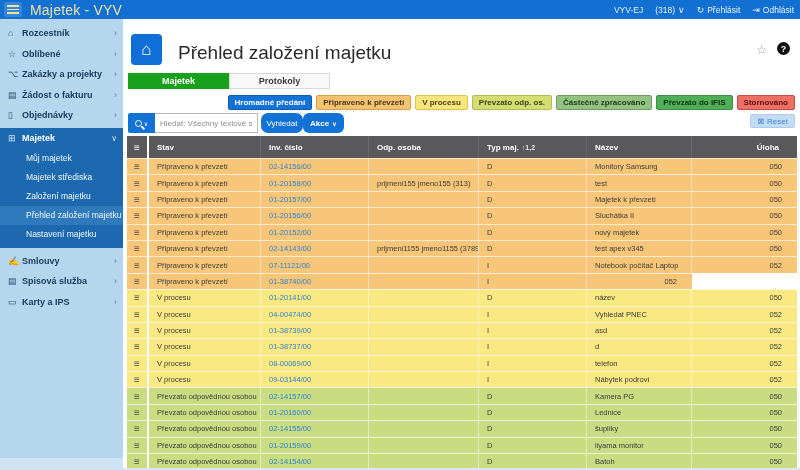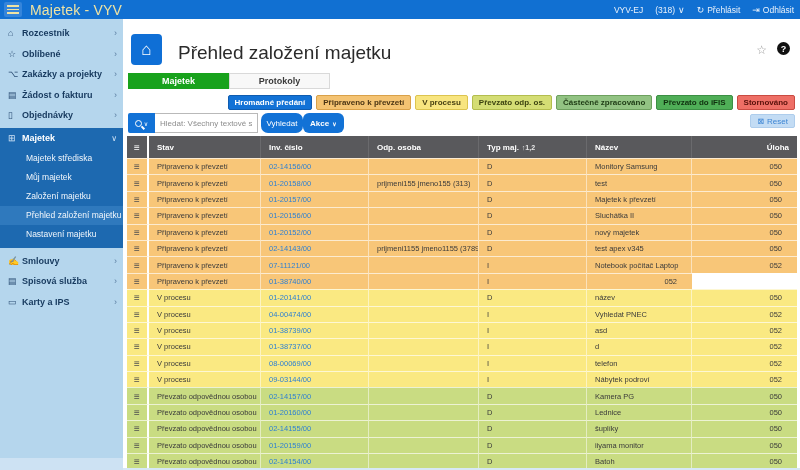--- a/index.html
+++ b/index.html
@@ -60,21 +60,21 @@
   .go-btn { margin-left:3px; width:42px; height:20px; background:#1272d6; color:#fff; border:none; font-size:8px; font-weight:normal; border-radius:7px; cursor:pointer; font-family:"Liberation Sans",sans-serif;text-align:center; }
   .actions-btn { height:20px; padding:0 7px; background:#1272d6; color:#fff; border:none; font-size:8px; font-weight:bold; border-radius:6px; cursor:pointer; display:flex; align-items:center; gap:3px; font-family:"Liberation Sans",sans-serif; }
   .actions-btn .ch { font-size:6px; }
 
   
   .table { position:absolute; left:4px; top:117px; width:670px; }
   .thead, .trow { display:grid; grid-template-columns:22px 112px 108px 110px 108px 105px 105px; }
   .thead { height:22px; background:#59595c; color:#fff; }
   .thead .hc { display:flex; align-items:center; padding-left:8px; font-size:8px; font-weight:bold; border-right:1px solid #6a6a6d; cursor:pointer; white-space:nowrap; }
   .thead .hc.first { justify-content:center; padding-left:0; font-size:10px; border-right:2px solid #fff; }
-  .thead .hc.last { justify-content:flex-end; padding-right:8px; border-right:none; }
+  .thead .hc.last { justify-content:flex-end; padding-right:18px; border-right:none; }
   .sort-ind { font-size:7px; margin-left:3px; color:#e8e8e8; }
   .trow { height:16.4px; cursor:pointer; }
   .trow .c { display:flex; align-items:center; padding-left:8px; font-size:7.5px; color:#3a3a3a; border-top:1px solid rgba(255,255,255,.65); border-right:1px solid rgba(255,255,255,.5); overflow:hidden; white-space:nowrap; }
   .trow .c0 { justify-content:center; padding-left:0; color:#4f4f4f; font-size:10px; border-right:2px solid #fff; }
   .trow .inv { color:#2e80d2; }
   .trow .uloha { justify-content:flex-end; padding-right:15px; border-right:none; }
   .trow.orange .c { background:#f8c678; }
   .trow.yellow .c { background:#fae982; }
   .trow.green  .c { background:#c9dc82; }
 
@@ -140,22 +140,22 @@
   </div>
       </div>
 
     <div class="group">
       <div class="group-head">
         <span class="ic">⊞</span>
         <span class="lb">Majetek</span>
         <span class="ch">∨</span>
       </div>
       <div id="sub-items">
+          <div class="sub-item">Můj majetek</div>
           <div class="sub-item">Majetek střediska</div>
-          <div class="sub-item">Můj majetek</div>
           <div class="sub-item">Založení majetku</div>
           <div class="sub-item active">Přehled založení majetku</div>
           <div class="sub-item">Nastavení majetku</div>
         </div>
     </div>
 
     <div class="side-bottom" id="side-bottom">
         <div class="side-item">
     <span class="ic">✍</span>
     <span class="lb">Smlouvy</span>

